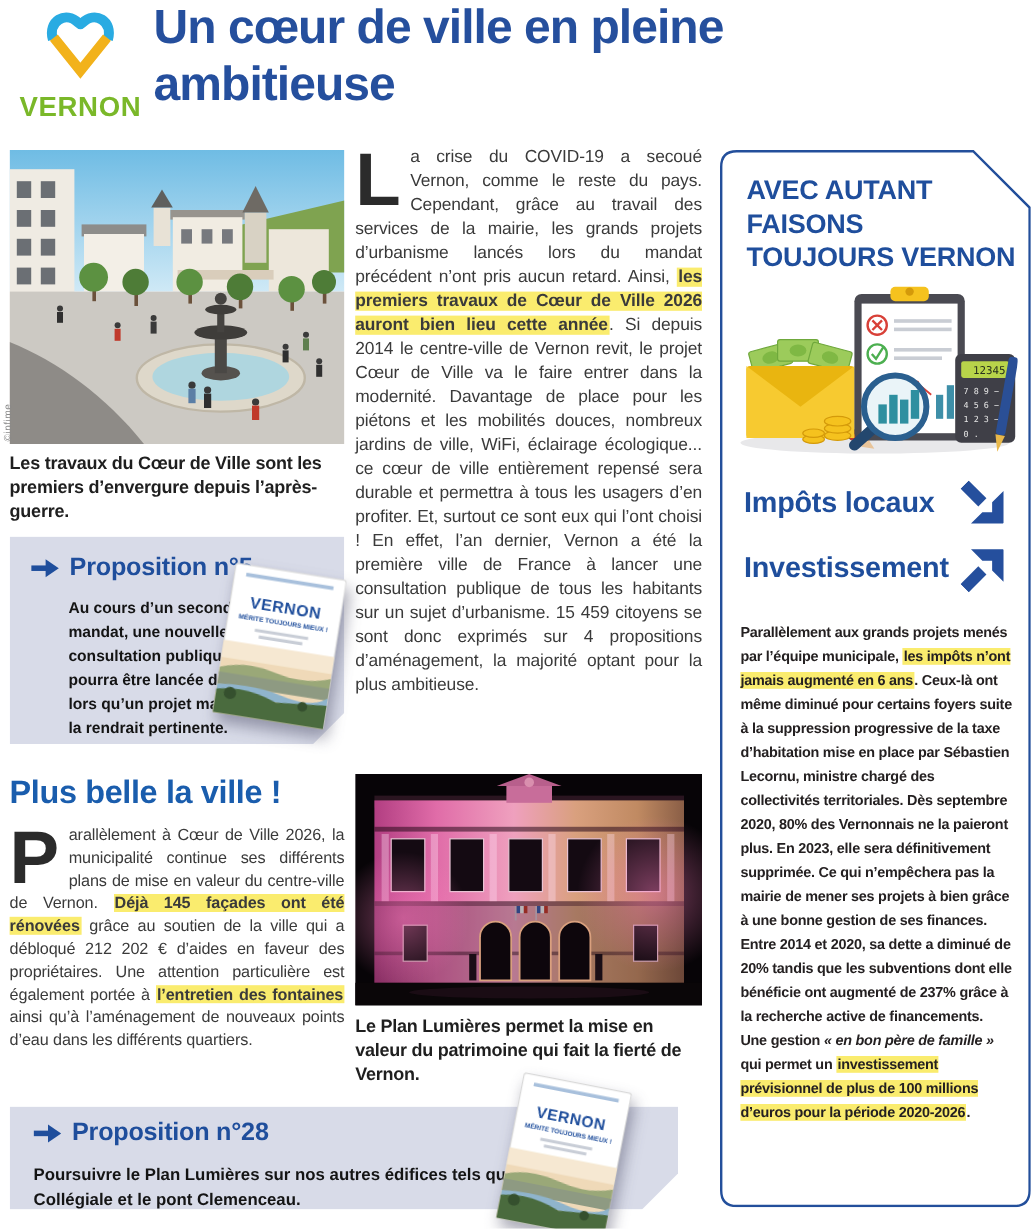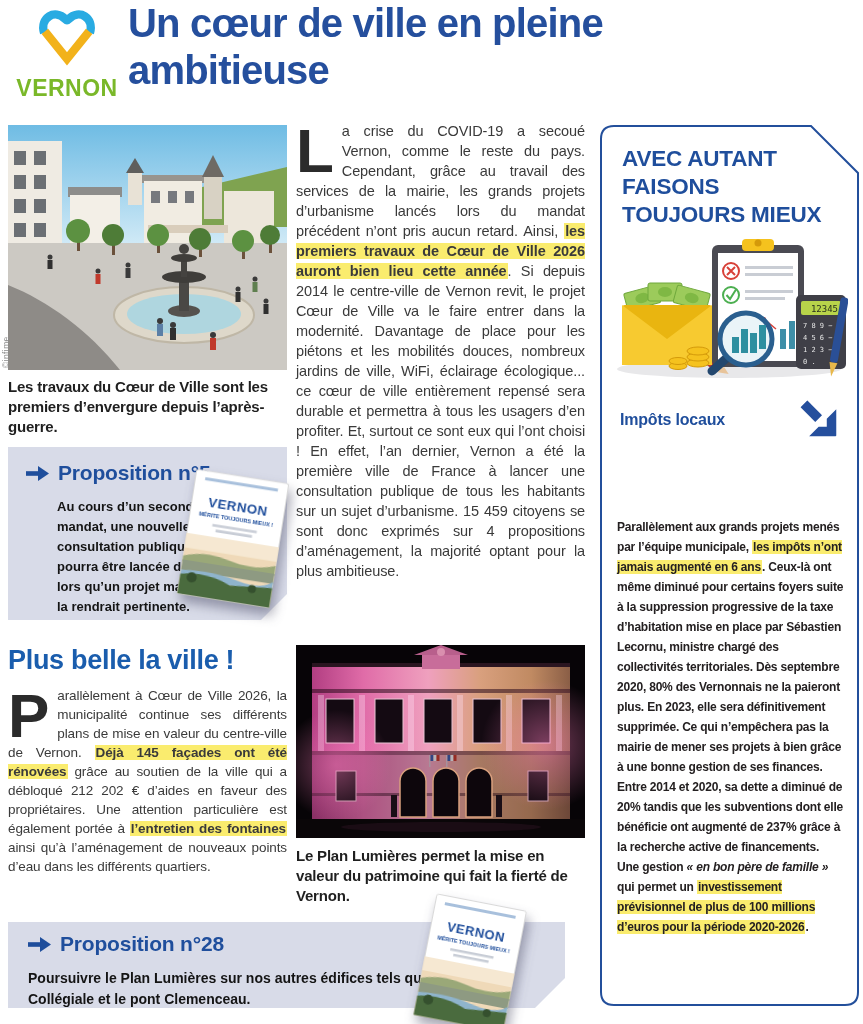--- a/index.html
+++ b/index.html
@@ -59,21 +59,21 @@
 
   
   .sidebar { left:600px; top:125px; width:259px; height:881px; }
   .sb-border { position:absolute; left:0; top:0; }
   .sb-title { position:absolute; left:22px; top:20px; font-size:22.5px; line-height:28px;
     font-weight:bold; color:#1F4E9C; letter-spacing:-.2px; }
   .sb-illo { position:absolute; left:10px; top:112px; }
   .stat-row { position:absolute; left:20px; right:16px; height:46px;
     display:flex; justify-content:space-between; align-items:center; }
   .stat1 { top:272px; } .stat2 { top:326px; }
-  .stat-label { font-size:16px; font-weight:bold; color:#1F4E9C; letter-spacing:-.2px; }
+  .stat-label { font-size:24px; font-weight:bold; color:#1F4E9C; letter-spacing:-.2px; }
   .arrow-down { transform:rotate(45deg); }
   .arrow-up { transform:rotate(-45deg); }
   .sb-body { position:absolute; left:17px; top:392px; width:227px; font-size:12px;
     font-weight:bold; line-height:20px; color:#242021; letter-spacing:-.2px; text-align:left; }
 </style>
 </head>
 <body>
 
 <svg width="0" height="0" style="position:absolute" aria-hidden="true">
   <defs>
@@ -298,21 +298,21 @@
       <use href="#sym-booklet"></use>
     </svg>
 
   <div class="abs sidebar">
     <svg class="sb-border" width="259" height="881" viewBox="0 0 259 881">
       <path d="M14 1 H211 L258 48 V867 Q258 880 245 880 H14 Q1 880 1 867 V14 Q1 1 14 1 Z" fill="#ffffff" stroke="#234F9B" stroke-width="2"></path>
     </svg>
     <div class="sb-title">
       <div>AVEC AUTANT</div>
       <div>FAISONS</div>
-      <div>TOUJOURS MIEUX</div>
+      <div>TOUJOURS VERNON</div>
     </div>
 
     <svg class="sb-illo" width="238" height="142" viewBox="0 0 238 142">
       <ellipse cx="119" cy="132" rx="112" ry="9" fill="#E8E8EA"></ellipse>
 
       <g transform="rotate(33 96 124)">
         <rect x="60" y="118" width="52" height="9" rx="3" fill="#23476E"></rect>
         <rect x="100" y="118" width="8" height="9" fill="#C0392B"></rect>
         <polygon points="112,118 112,127 122,122.5" fill="#E8C49A"></polygon>
       </g>
@@ -392,17 +392,23 @@
         <polygon points="224,126 232,126 228,140" fill="#E8B84B"></polygon>
       </g>
     </svg>
 
     <div class="stat-row stat1">
       <span class="stat-label">Impôts locaux</span>
       <svg class="arrow-down" width="46" height="46" viewBox="0 0 48 48">
           <use href="#sym-arrow"></use>
         </svg>
     </div>
+    <div class="stat-row stat2">
+      <span class="stat-label">Investissement</span>
+      <svg class="arrow-up" width="46" height="46" viewBox="0 0 48 48">
+          <use href="#sym-arrow"></use>
+        </svg>
+    </div>
 
     <div class="sb-body"><span>Parallèlement aux grands projets menés par l’équipe municipale, </span><span class="hl">les impôts n’ont jamais augmenté en 6 ans</span><span>. Ceux-là ont même diminué pour certains foyers suite à la suppression progressive de la taxe d’habitation mise en place par Sébastien Lecornu, ministre chargé des collectivités territoriales. Dès septembre 2020, 80% des Vernonnais ne la paieront plus. En 2023, elle sera définitivement supprimée. Ce qui n’empêchera pas la mairie de mener ses projets à bien grâce à une bonne gestion de ses finances. Entre 2014 et 2020, sa dette a diminué de 20% tandis que les subventions dont elle bénéficie ont augmenté de 237% grâce à la recherche active de financements. Une gestion </span><span class="it">« en bon père de famille »</span><span> qui permet un </span><span class="hl">investissement prévisionnel de plus de 100 millions d’euros pour la période 2020-2026</span><span>.</span></div>
   </div>
 
 </div>
 
 </body></html>

